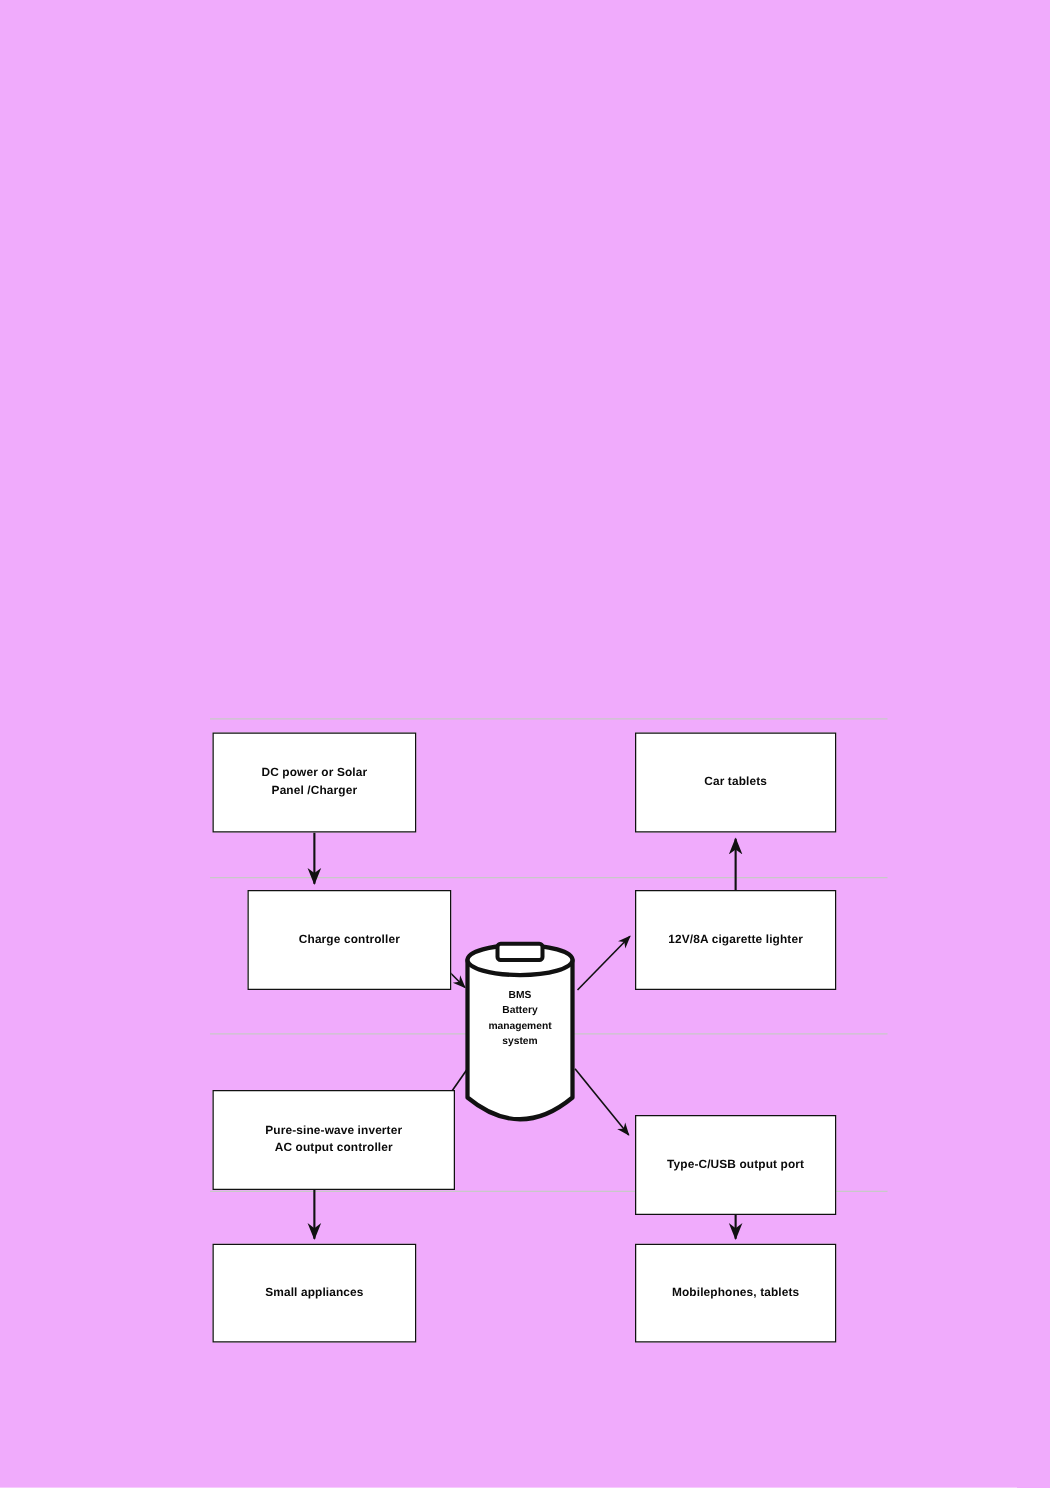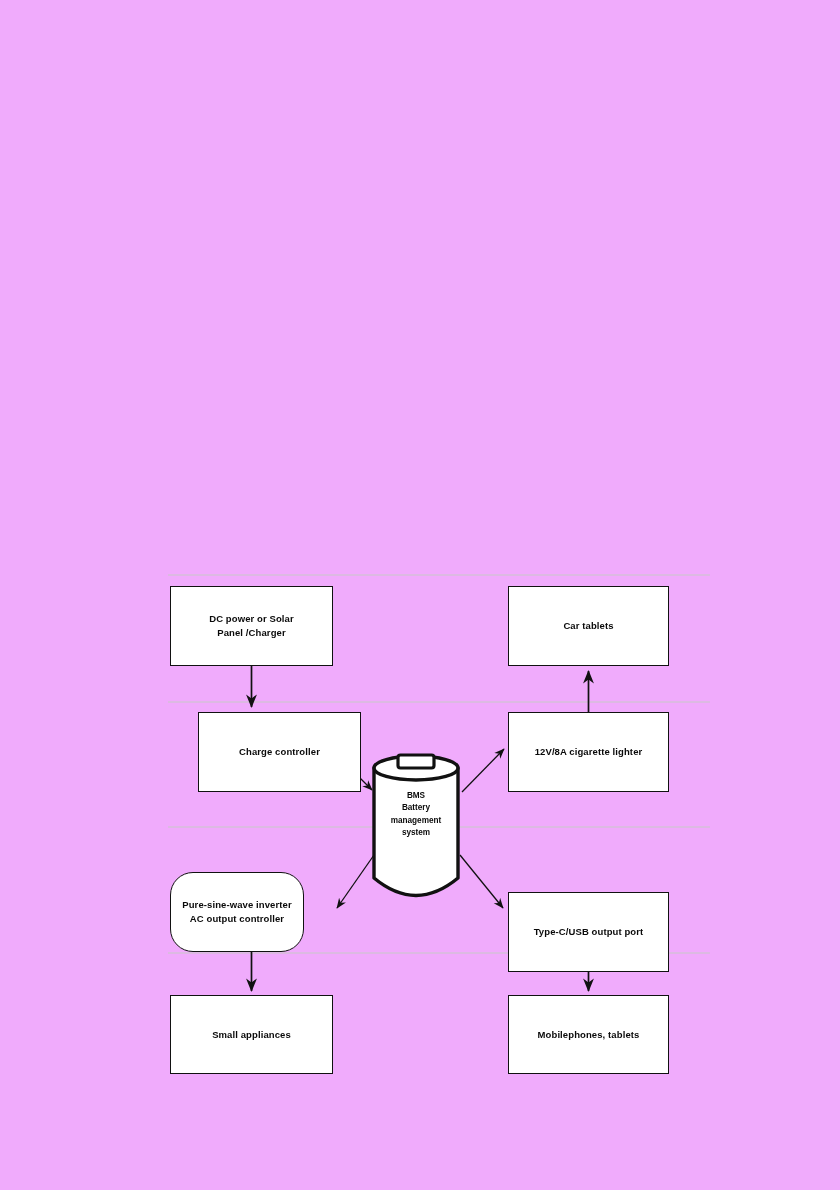--- a/index.html
+++ b/index.html
@@ -144,21 +144,21 @@
     </div>
 
     <div class="node-box" id="node-2" style="left: 154px; top: 712px; width: 163px; height: 80px; margin-left: 44px;">
       <span class="node-label">Charge controller</span>
     </div>
 
     <div class="node-box" id="node-3" style="left: 508px; top: 712px; width: 161px; height: 80px;">
       <span class="node-label">12V/8A cigarette lighter</span>
     </div>
 
-    <div class="node-box" id="node-4" style="left: 170px; top: 872px; width: 134px; height: 80px; border-radius: 23px;">
+    <div class="node-box" id="node-4" style="left: 170px; top: 872px; width: 194px; height: 80px;">
       <span class="node-label">Pure-sine-wave inverter
 AC output controller</span>
     </div>
 
     <div class="node-box" id="node-5" style="left: 508px; top: 872px; width: 161px; height: 80px; margin-top: 20px;">
       <span class="node-label">Type-C/USB output port</span>
     </div>
 
     <div class="node-box" id="node-6" style="left: 170px; top: 995px; width: 163px; height: 79px;">
       <span class="node-label">Small appliances</span>

